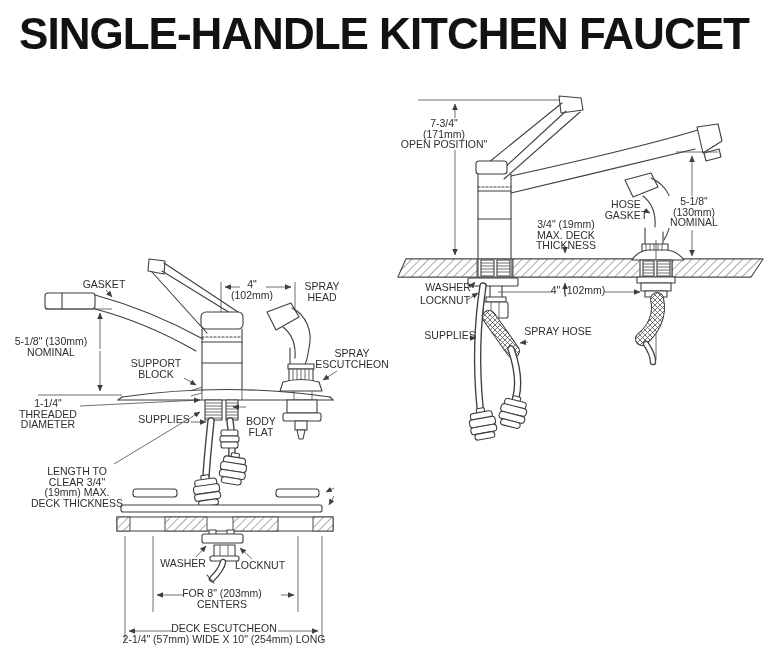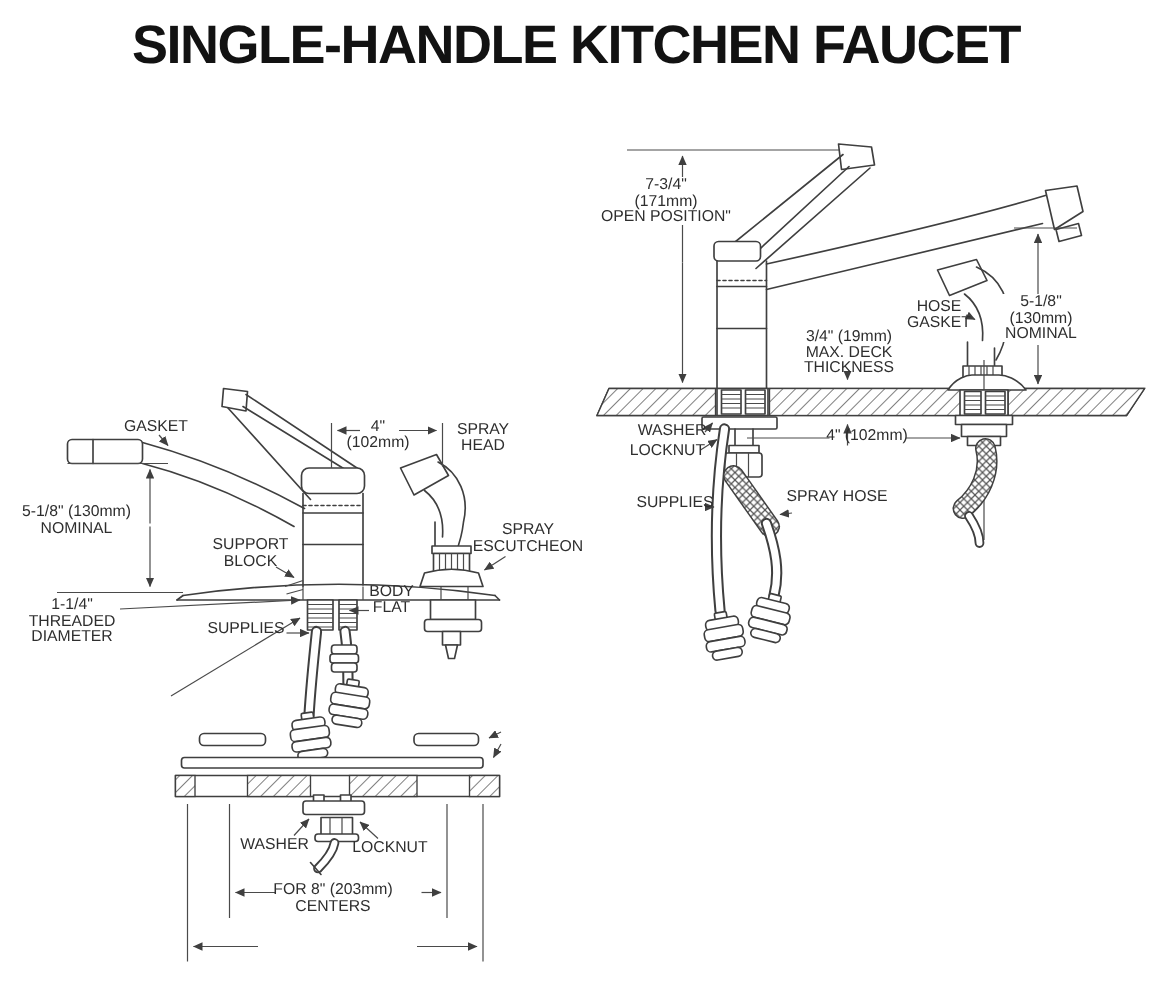--- a/index.html
+++ b/index.html
@@ -1,20 +1,20 @@
 <!DOCTYPE html>
 <html><head>
 <meta charset="utf-8">
 <style>
   html,body{margin:0;padding:0;background:#fff;}
   #canvas{position:relative;width:768px;height:662px;background:#fff;overflow:hidden;
           font-family:"Liberation Sans",sans-serif;}
   #art{position:absolute;left:0;top:0;}
   .title{position:absolute;top:12px;left:0;width:768px;text-align:center;
-         font-weight:bold;font-size:36px;line-height:1;letter-spacing:-1px;color:#121212;
+         font-weight:bold;font-size:44px;line-height:1;letter-spacing:-1px;color:#121212;
          font-family:"Liberation Sans",sans-serif;}
   .lbl{position:absolute;font-size:10.5px;line-height:10.6px;color:#2e2e2e;
        white-space:pre-line;text-align:center;transform:translateX(-50%);}
   .bgw{background:#fff;padding:0 2px;}
   
   .ln{stroke:#3f3f3f;stroke-width:1.1;fill:none;stroke-linecap:round;stroke-linejoin:round;}
   .thin{stroke:#4a4a4a;stroke-width:0.8;fill:none;}
   .wf{fill:#fff;stroke:#3f3f3f;stroke-width:1.1;stroke-linejoin:round;}
   .tubeO{stroke:#3f3f3f;stroke-width:7.5;fill:none;stroke-linecap:round;}
   .tubeI{stroke:#fff;stroke-width:4.8;fill:none;stroke-linecap:round;}
@@ -301,34 +301,40 @@
     </g>
   </svg>
 
   <div class="lbl" style="left:104px;top:279px">GASKET</div>
   <div class="lbl" style="left:252px;top:279px">4"
 (102mm)</div>
   <div class="lbl" style="left:322px;top:281px">SPRAY
 HEAD</div>
   <div class="lbl" style="left:51px;top:336px">5-1/8" (130mm)
 NOMINAL</div>
-  <div class="lbl" style="left:167px;top:358px">SUPPORT
+  <div class="lbl" style="left:156px;top:358px">SUPPORT
 BLOCK</div>
   <div class="lbl" style="left:352px;top:348px">SPRAY
 ESCUTCHEON</div>
-  <div class="lbl" style="left:261px;top:389px">BODY
+  <div class="lbl" style="left:261px;top:416px">BODY
 FLAT</div>
   <div class="lbl" style="left:48px;top:398px">1-1/4"
 THREADED
 DIAMETER</div>
   <div class="lbl" style="left:164px;top:414px">SUPPLIES</div>
+  <div class="lbl" style="left:77px;top:466px">LENGTH TO
+CLEAR 3/4"
+(19mm) MAX.
+DECK THICKNESS</div>
   <div class="lbl" style="left:183px;top:558px">WASHER</div>
   <div class="lbl" style="left:260px;top:560px">LOCKNUT</div>
   <div class="lbl" style="left:222px;top:588px">FOR 8" (203mm)
 CENTERS</div>
+  <div class="lbl" style="left:224px;top:623px">DECK ESCUTCHEON
+2-1/4" (57mm) WIDE X 10" (254mm) LONG</div>
 
   <div class="lbl bgw" style="left:444px;top:118px">7-3/4"
 (171mm)
 OPEN POSITION"</div>
   <div class="lbl" style="left:626px;top:199px">HOSE
 GASKET</div>
   <div class="lbl bgw" style="left:694px;top:196px">5-1/8"
 (130mm)
 NOMINAL</div>
   <div class="lbl" style="left:566px;top:219px">3/4" (19mm)

